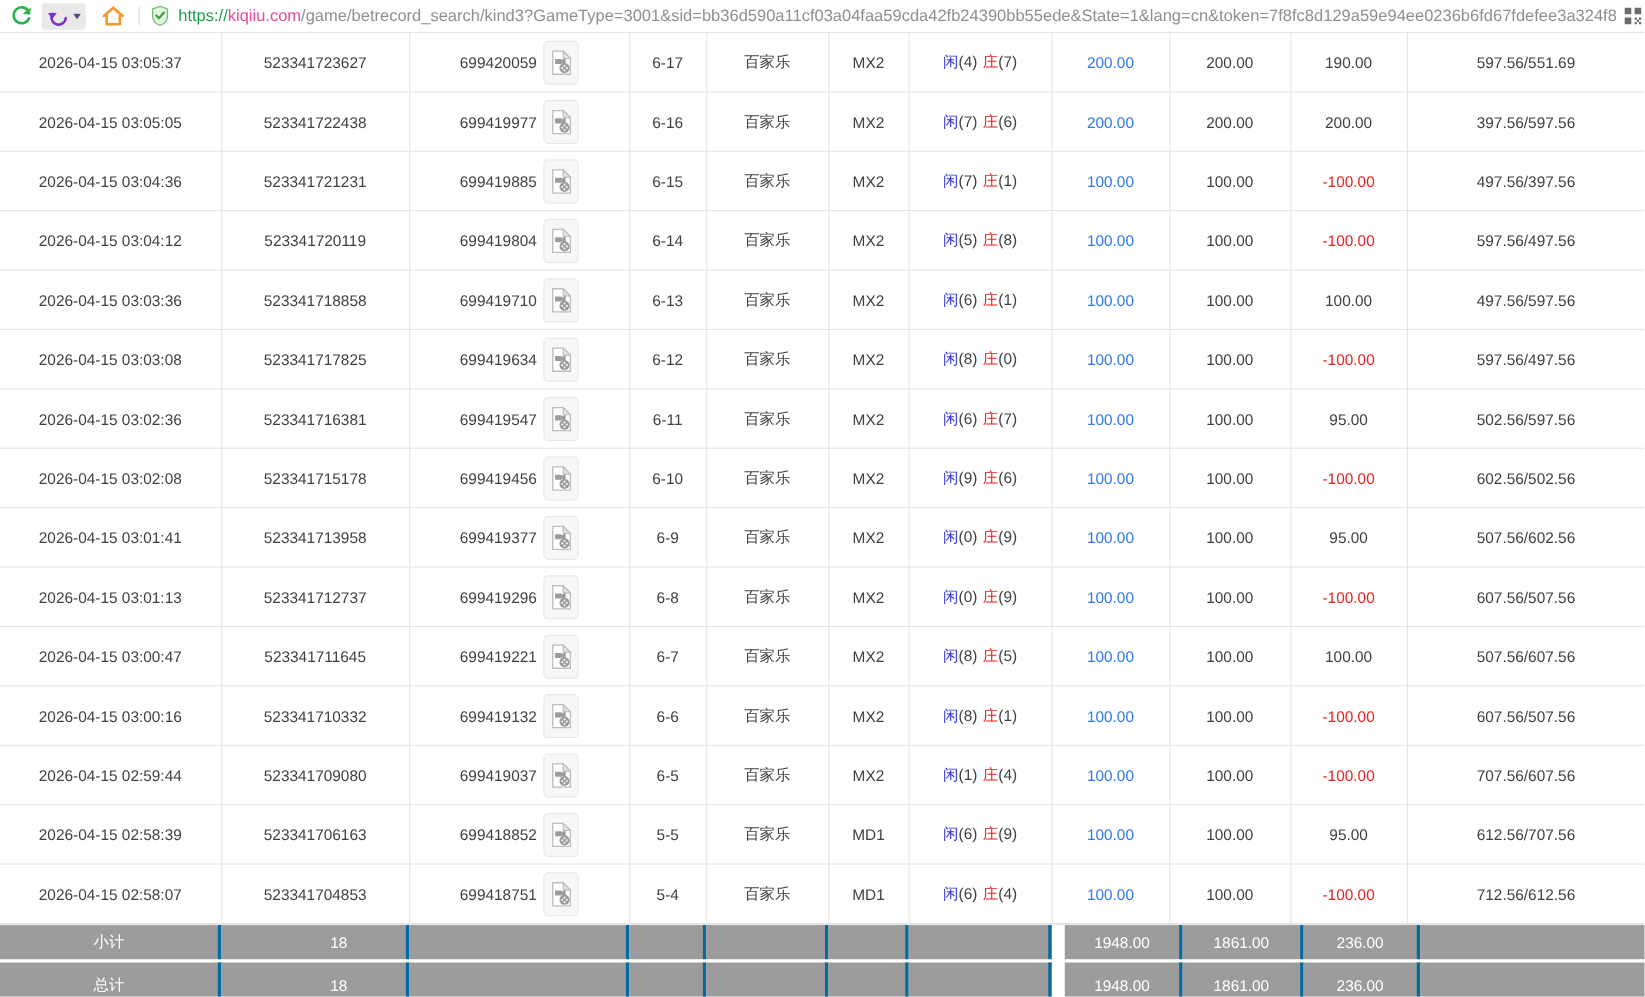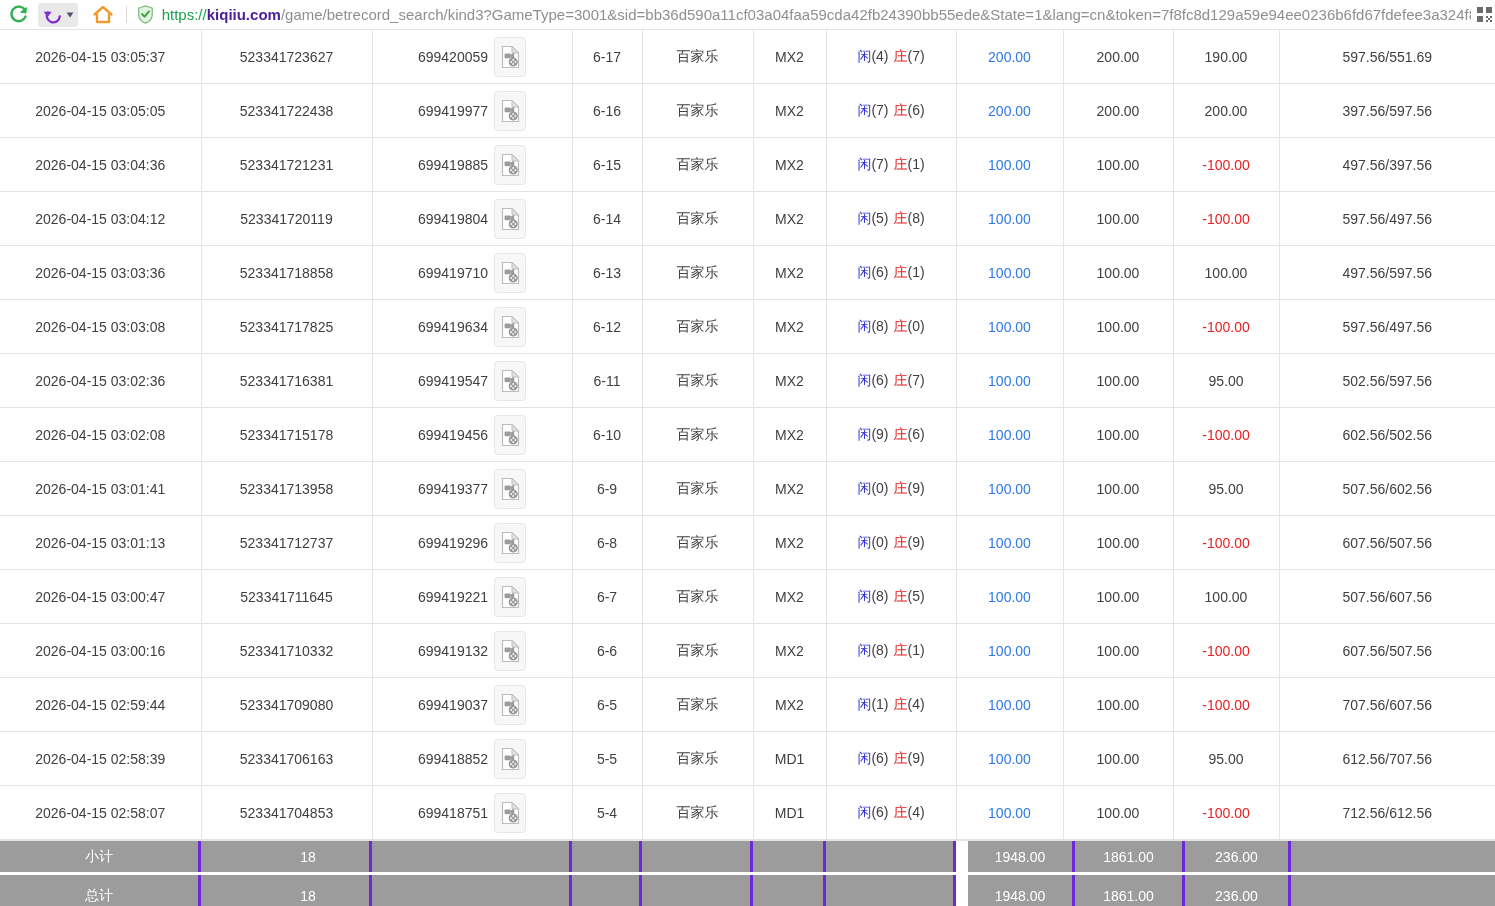--- a/index.html
+++ b/index.html
@@ -20,21 +20,21 @@
     display:inline-flex;align-items:center;gap:2px;
   }
   .home-btn{margin-left:12px;width:26px;height:26px;}
   .tb-sep{width:1px;height:17px;background:#d9d9d9;margin:0 10px 0 10px;}
   .shield{width:18px;height:20px;display:inline-flex;align-items:center;}
   .url-wrap{
     margin-left:7px;flex:1 1 auto;min-width:0;white-space:nowrap;overflow:hidden;
     font-size:15px;letter-spacing:0;color:#8a8a8a;
   }
   .url-proto{color:#1ba04b;}
-  .url-domain{color:#4c1d95;font-weight:bold;}
+  .url-domain{color:#ec4899;font-weight:normal;}
   .url-path{color:#8f8f8f;}
   .qr-btn{width:18px;height:18px;margin:0 2px 0 4px;flex:0 0 auto;}
   
   table.rec{
     width:1495px;border-collapse:collapse;table-layout:fixed;
     font-size:14px;color:#404040;padding-left:13px;
   }
   table.rec td{
     height:53px;border:1px solid #e4e4e4;border-top:none;
     text-align:center;vertical-align:middle;padding:0;overflow:hidden;white-space:nowrap;
@@ -53,21 +53,21 @@
     width:30px;height:38px;margin-left:6px;background:#f7f7f7;
     border:1px solid #e7e7e7;border-radius:4px;cursor:pointer;
   }
   
   .sumrow{display:flex;width:1495px;background:#fff;}
   .sumrow.first{border-top:1px solid #e4e4e4;}
   .sumrow + .sumrow{margin-top:3px;}
   .sumcell{
     box-sizing:border-box;background:var(--sumbg,#9c9c9c);color:#fff;font-size:14px;
     display:flex;align-items:center;justify-content:center;height:31px;flex:0 0 auto;
-    border-right:3px solid #6d28d9;overflow:hidden;
+    border-right:3px solid #0369a1;overflow:hidden;
   }
   .sumrow.last .sumcell{height:42px;}
   .sumcell:last-child{border-right:none;}
   .w0{width:201px;} .w1{width:171px;padding-left:46px;} .w2{width:200px;} .w3{width:70px;}
   .w4{width:111px;} .w5{width:73px;} .w6{width:130px;} .w7{width:107px;margin-left:12px;}
   .w8{width:110px;} .w9{width:106px;} .w10{width:216px;}
 </style>
 </head>
 <body>
 

